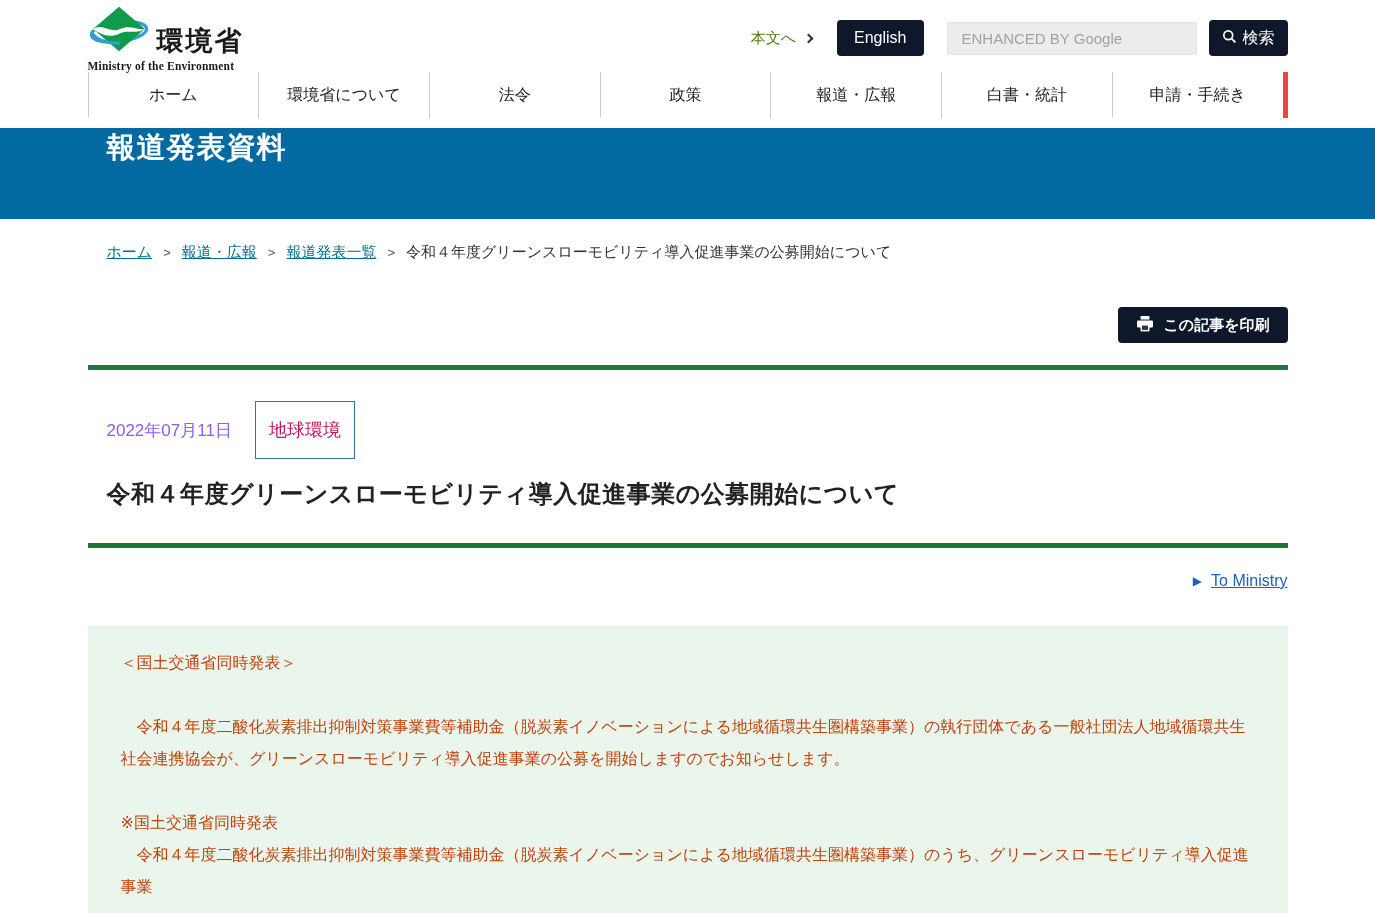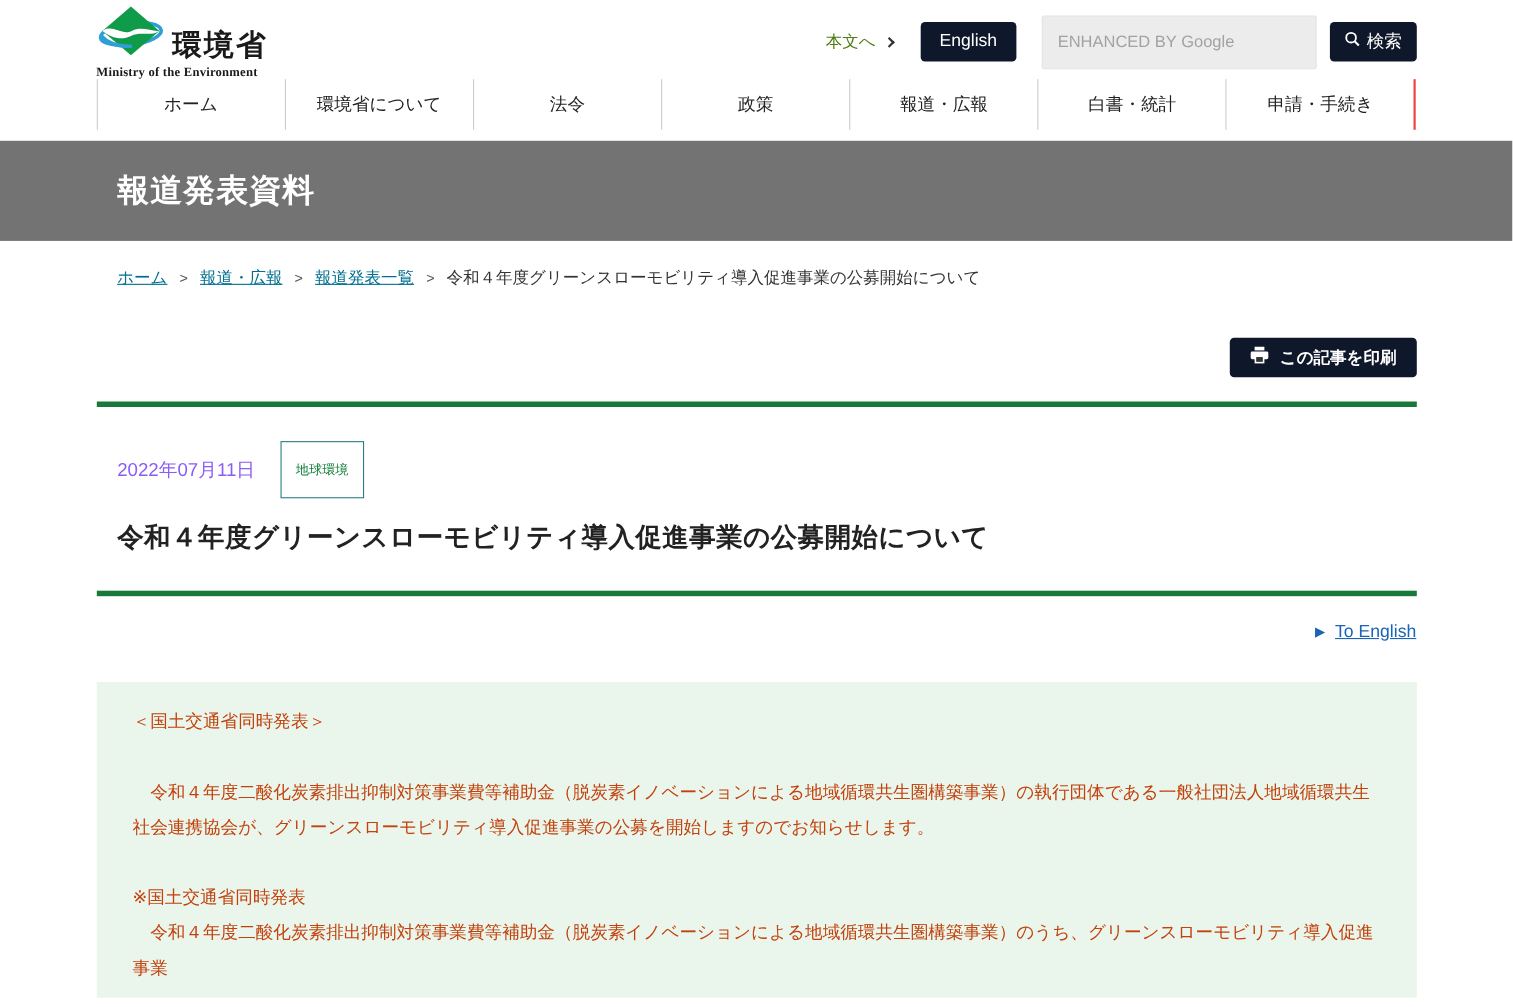--- a/index.html
+++ b/index.html
@@ -21,55 +21,55 @@
   .skip-link { font-size:15px; color:#4d7c0f; text-decoration:none; display:flex; align-items:center; gap:9px; cursor:pointer;}
   .chev { display:inline-block; width:7px; height:7px; border-top:2px solid #333; border-right:2px solid #333; transform:rotate(45deg); margin-top:1px;}
   .btn-dark {
     background:#0f172a; color:#fff; border:none; border-radius:4px;
     height:36px; font-size:16px; cursor:pointer;
     display:flex; align-items:center; justify-content:center;
     font-family:"Liberation Sans","DejaVu Sans",sans-serif;
   }
   .english-btn { padding:0 17px; margin-left:25px; }
   .search-input {
-    margin-left:23px; width:250px; height:49px; border:1px solid #e3e3e3; background:#ececec;
+    margin-left:23px; width:250px; height:33px; border:1px solid #e3e3e3; background:#ececec;
     padding:0 14px; font-size:15px; color:#333; outline:none; border-radius:2px;
     font-family:"Liberation Sans","DejaVu Sans",sans-serif;
   }
   .search-input::placeholder { color:#a2a2a2; }
   .search-btn { padding:0 13px; margin-left:12px; gap:6px; }
 
   
   .main-nav ul { display:flex; list-style:none; margin:0; padding:0; height:46px; }
   .main-nav li {
     flex:1; display:flex; align-items:center; justify-content:center;
     border-left:1px solid #ccc; font-size:16px; color:#222; cursor:pointer;
   }
-  .main-nav li:last-child { border-right:2px solid #ef4444; }
+  .main-nav li:last-child { border-right:5px solid #ef4444; }
 
   
-  .page-banner { background:#737373; height:91px; margin-top:10px; display:flex; align-items:center; }
+  .page-banner { background:#0369a1; height:91px; margin-top:10px; display:flex; }
   .page-banner h1 { margin:0; padding-left:19px; color:#fff; font-size:29px; font-weight:bold; letter-spacing:1px; }
 
   
   .breadcrumb { margin-top:24px; padding-left:19px; font-size:15px; display:flex; align-items:center; flex-wrap:wrap; }
   .breadcrumb a { color:#00708f; text-decoration:underline; cursor:pointer; }
   .crumb-sep { color:#555; margin:0 11px; font-size:13px; }
   .crumb-current { color:#333; }
 
   
   .print-row { display:flex; justify-content:flex-end; margin-top:45px; }
   .print-btn { padding:0 18px; gap:9px; font-size:15px; font-weight:bold; }
   .green-rule { height:5px; background:#19793b; border:none; margin:22px 0 0; }
   .rule-2 { margin-top:33px; }
   .date-row { margin-top:31px; padding-left:19px; display:flex; align-items:center; gap:23px; }
   .article-date { font-size:17px; color:#8b5cf6; }
   .category-badge {
-    border:1px solid #2a7d85; color:#15803d; background:#fff;
-    font-size:12px; padding:19px 13px; line-height:1; cursor:pointer;
+    border:1px solid #2a7d85; color:#be185d; background:#fff;
+    font-size:18px; padding:19px 13px; line-height:1; cursor:pointer;
   }
   .article-title { margin:19px 0 0; padding-left:19px; font-size:24px; font-weight:bold; color:#222; letter-spacing:0.5px; }
 
   .to-english-row { margin-top:24px; text-align:right; font-size:16px; }
   .play-icon { color:#1a63b5; font-size:12px; margin-right:9px; vertical-align:1px; }
   .to-english-link { color:#1a63b5; text-decoration:underline; cursor:pointer; }
 
   
   .content-box {
     margin-top:36px; background:#eaf6ec; min-height:283px;
@@ -169,21 +169,21 @@
   <div class="date-row">
     <span class="article-date">2022年07月11日</span>
     <span class="category-badge">地球環境</span>
   </div>
 
   <h2 class="article-title">令和４年度グリーンスローモビリティ導入促進事業の公募開始について</h2>
 
   <hr class="green-rule rule-2">
 
   <div class="to-english-row">
-    <span class="play-icon">▶</span><a class="to-english-link">To English</a>
+    <span class="play-icon">▶</span><a class="to-english-link">To Ministry</a>
   </div>
 
   <div class="content-box">
     <p>＜国土交通省同時発表＞</p>
     <p class="gap">　令和４年度二酸化炭素排出抑制対策事業費等補助金（脱炭素イノベーションによる地域循環共生圏構築事業）の執行団体である一般社団法人地域循環共生社会連携協会が、グリーンスローモビリティ導入促進事業の公募を開始しますのでお知らせします。</p>
     <p class="gap">※国土交通省同時発表</p>
     <p>　令和４年度二酸化炭素排出抑制対策事業費等補助金（脱炭素イノベーションによる地域循環共生圏構築事業）のうち、グリーンスローモビリティ導入促進事業</p>
   </div>
 
 </main>

